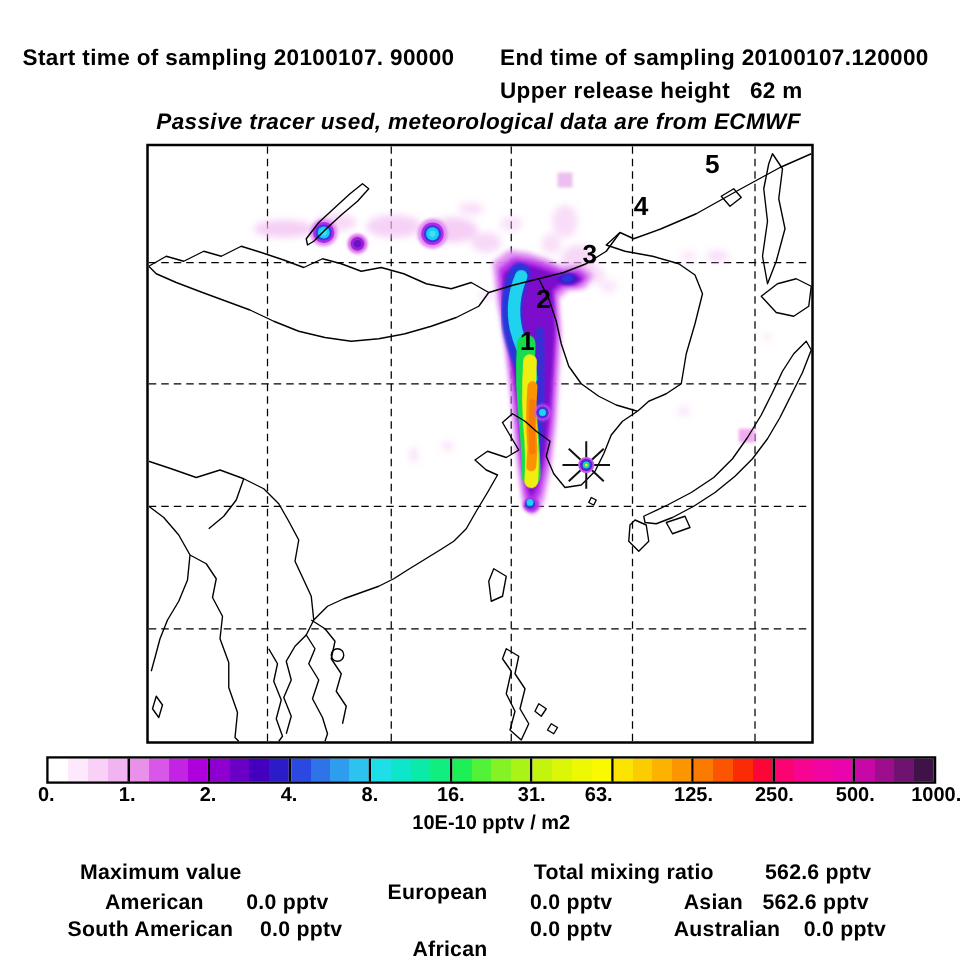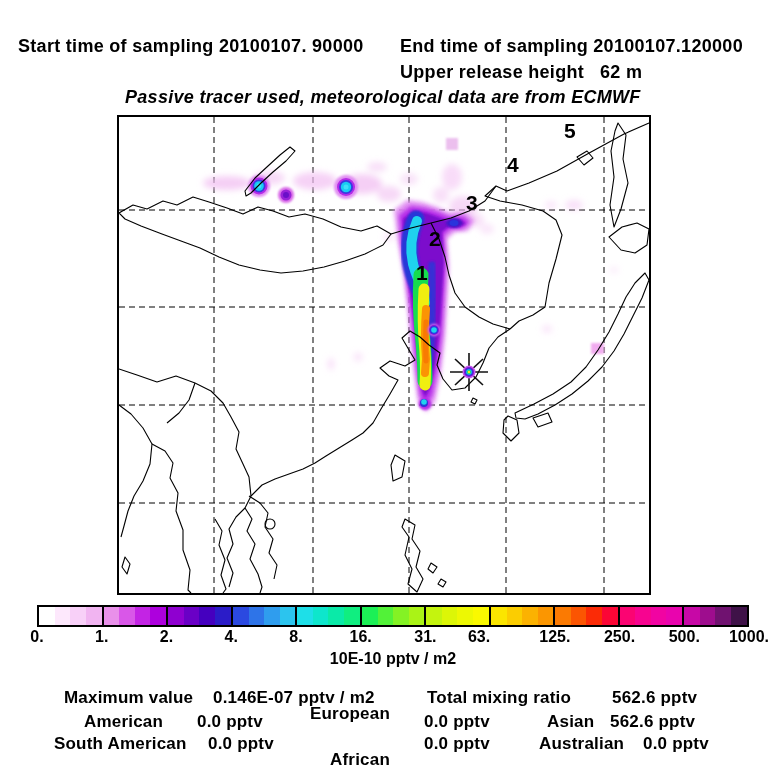--- a/index.html
+++ b/index.html
@@ -217,21 +217,20 @@
       <span class="cbt" style="left: 354.364px;">31.</span>
       <span class="cbt" style="left: 408px;">63.</span>
       <span class="cbt" style="left: 483.818px;">125.</span>
       <span class="cbt" style="left: 548.545px;">250.</span>
       <span class="cbt" style="left: 613.273px;">500.</span>
       <span class="cbt" style="left: 678px;">1000.</span>
     </div>
   <div class="abs unit" style="left:37px;top:650px;width:712px;text-align:center;">10E-10 pptv / m2</div>
 
   <div class="abs stat" style="left:64px;top:688px;">Maximum value</div>
-  <div class="abs stat" style="left:213px;top:688px;">0.146E-07 pptv / m2</div>
   <div class="abs stat" style="left:427px;top:688px;">Total mixing ratio</div>
   <div class="abs stat" style="left:612px;top:688px;">562.6 pptv</div>
 
   <div class="abs stat" style="left:84px;top:712px;">American</div>
   <div class="abs stat" style="left:197px;top:712px;">0.0 pptv</div>
   <div class="abs stat" style="left:310px;top:704px;">European</div>
   <div class="abs stat" style="left:424px;top:712px;">0.0 pptv</div>
   <div class="abs stat" style="left:547px;top:712px;">Asian</div>
   <div class="abs stat" style="left:610px;top:712px;">562.6 pptv</div>
 

